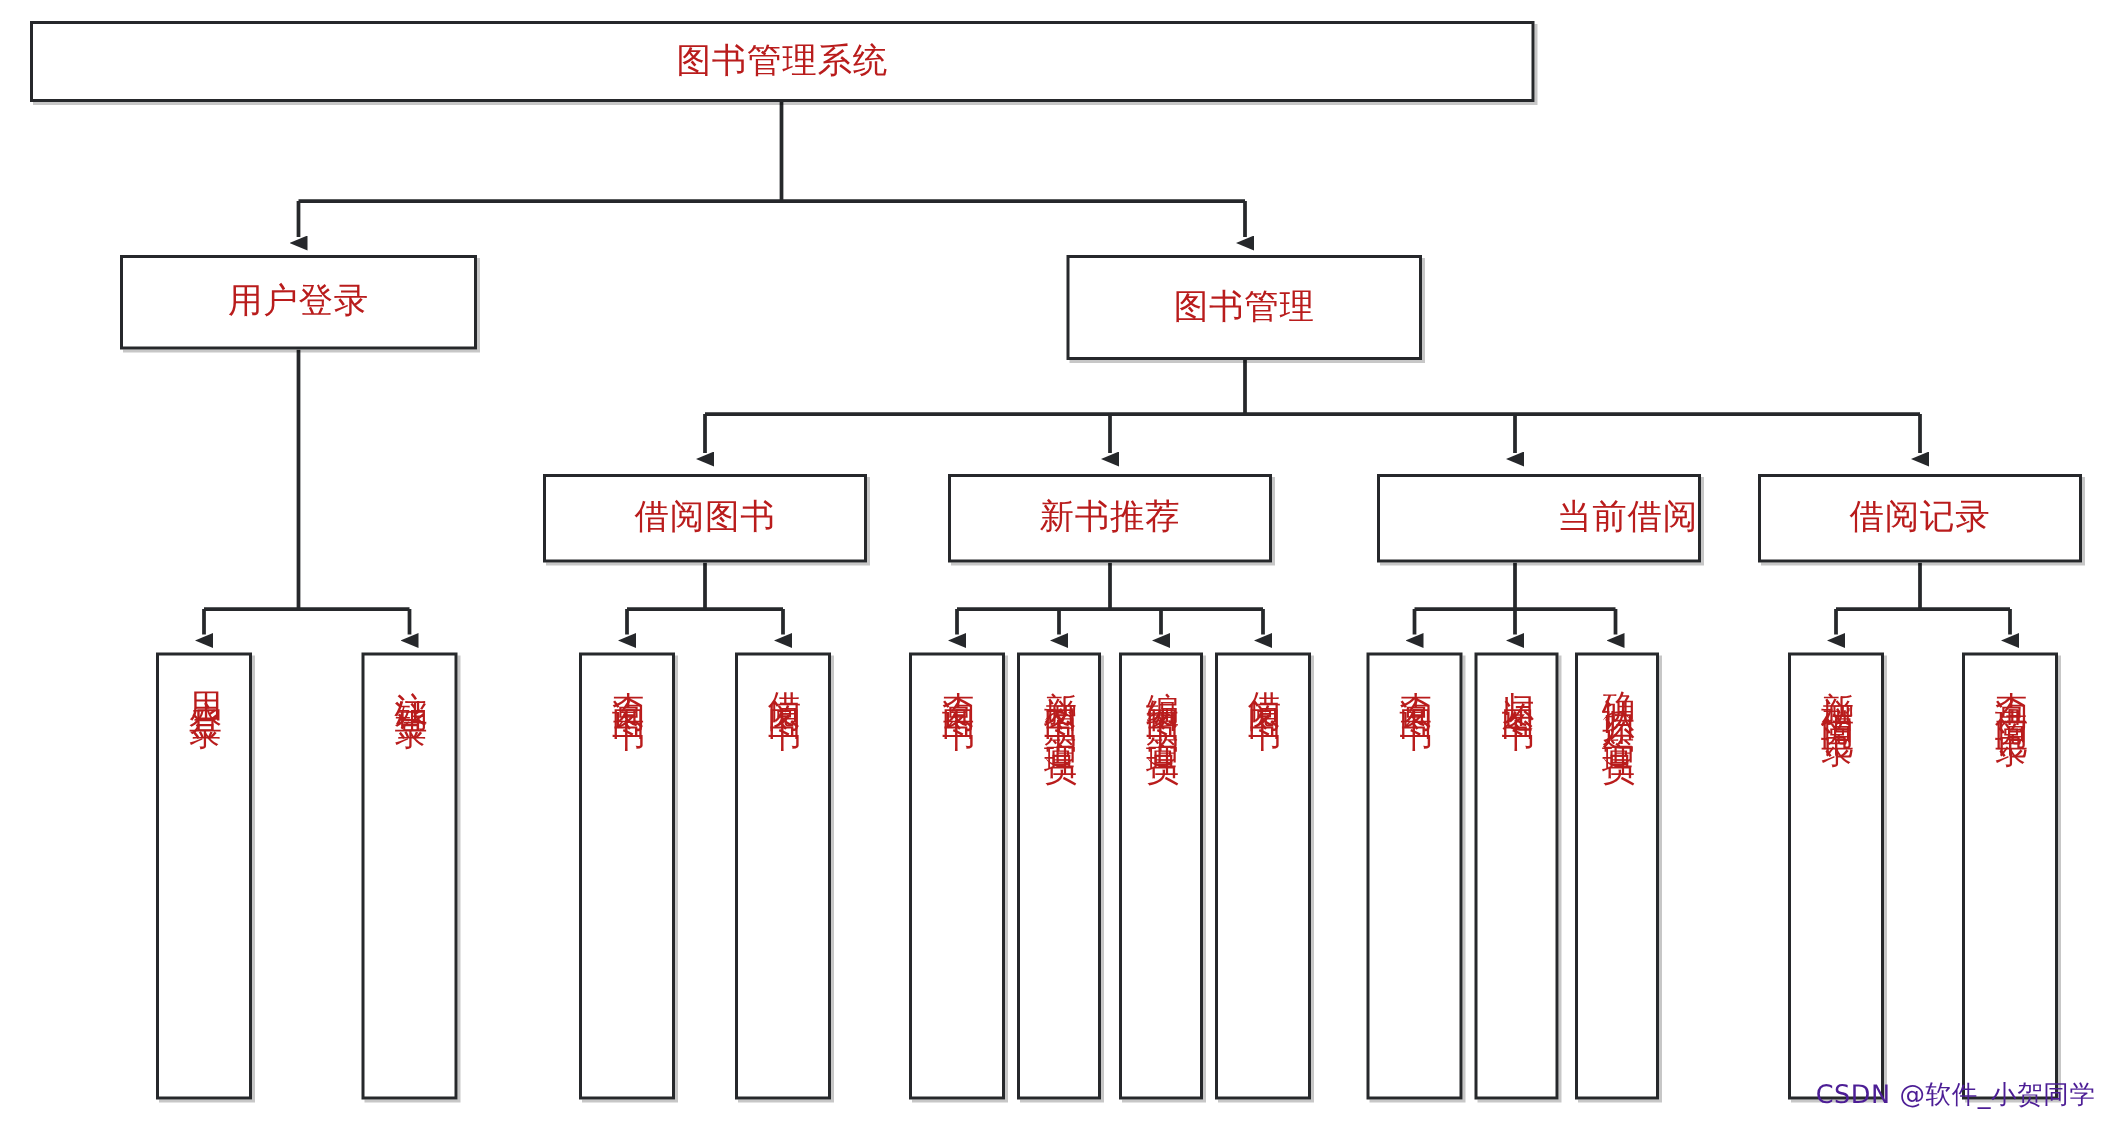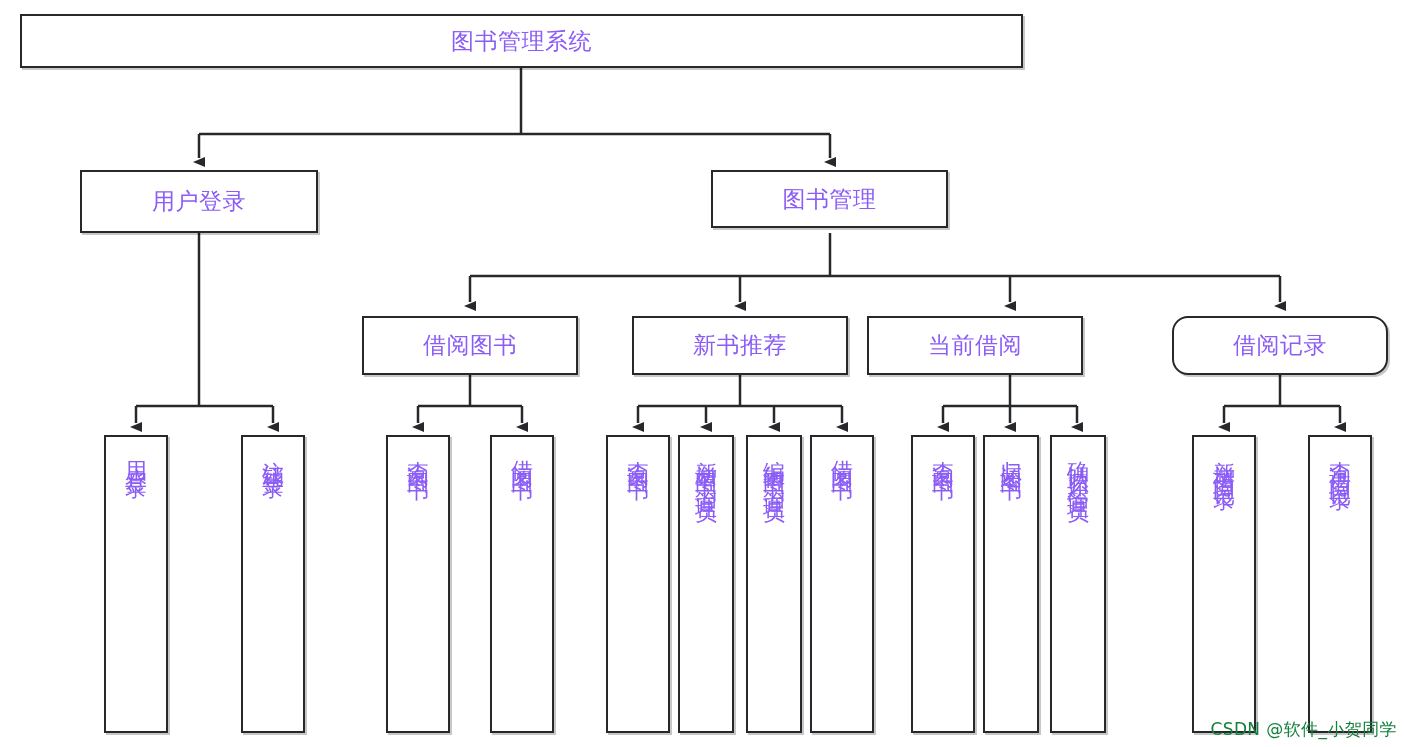--- a/index.html
+++ b/index.html
@@ -27,21 +27,21 @@
   }
   .node {
     position: absolute;
     box-sizing: border-box;
     background: #ffffff;
     border: 2px solid #26282b;
     box-shadow: 2px 2px 0 rgba(0,0,0,0.22);
     display: flex;
     align-items: center;
     justify-content: center;
-    color: #8b5cf6;
+    color: #b91c1c;
     z-index: 2;
   }
   .node .label {
     display: block;
     text-align: center;
     line-height: 1.08;
     white-space: nowrap;
   }
   .node.horiz .label {
     font-size: 23px;
@@ -62,21 +62,21 @@
     font-size: 22px;
     line-height: 1;
     letter-spacing: 6px;
     white-space: nowrap;
   }
   .watermark {
     position: absolute;
     right: 8px;
     bottom: 6px;
     font-size: 17px;
-    color: #15803d;
+    color: #4c1d95;
     white-space: nowrap;
     z-index: 5;
     letter-spacing: 0.4px;
   }
 </style>
 </head>
 <body>
 
 <div id="canvas">
 
@@ -130,34 +130,34 @@
     </g>
   </svg>
 
   <div class="node root horiz" style="left:20px; top:14px; width:1003px; height:54px;">
     <span class="label">图书管理系统</span>
   </div>
 
   <div class="node horiz" style="left:80px; top:170px; width:238px; height:63px;">
     <span class="label">用户登录</span>
   </div>
-  <div class="node horiz" style="left:711px; top:170px; width:237px; height:58px;">
+  <div class="node horiz" style="left:711px; top:170px; width:237px; height:70px;">
     <span class="label">图书管理</span>
   </div>
 
   <div class="node horiz" style="left:362px; top:316px; width:216px; height:59px;">
     <span class="label">借阅图书</span>
   </div>
   <div class="node horiz" style="left:632px; top:316px; width:216px; height:59px;">
     <span class="label">新书推荐</span>
   </div>
-  <div class="node horiz" style="left:867px; top:316px; width:216px; height:59px;">
+  <div class="node horiz" style="left:918px; top:316px; width:216px; height:59px;justify-content:flex-end;">
     <span class="label">当前借阅</span>
   </div>
-  <div class="node horiz" style="left:1172px; top:316px; width:216px; height:59px;border-radius:16px;">
+  <div class="node horiz" style="left:1172px; top:316px; width:216px; height:59px;">
     <span class="label">借阅记录</span>
   </div>
 
   <div class="node vert" style="left:104px; top:435px; width:64px; height:298px;">
     <span class="label">用户登录</span>
   </div>
   <div class="node vert" style="left:241px; top:435px; width:64px; height:298px;">
     <span class="label">注销登录</span>
   </div>
 

